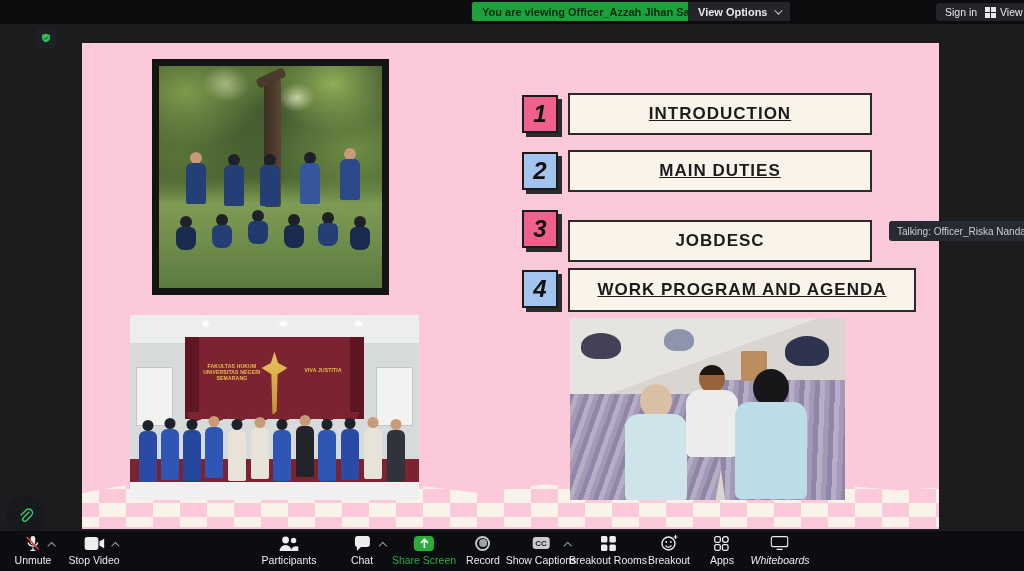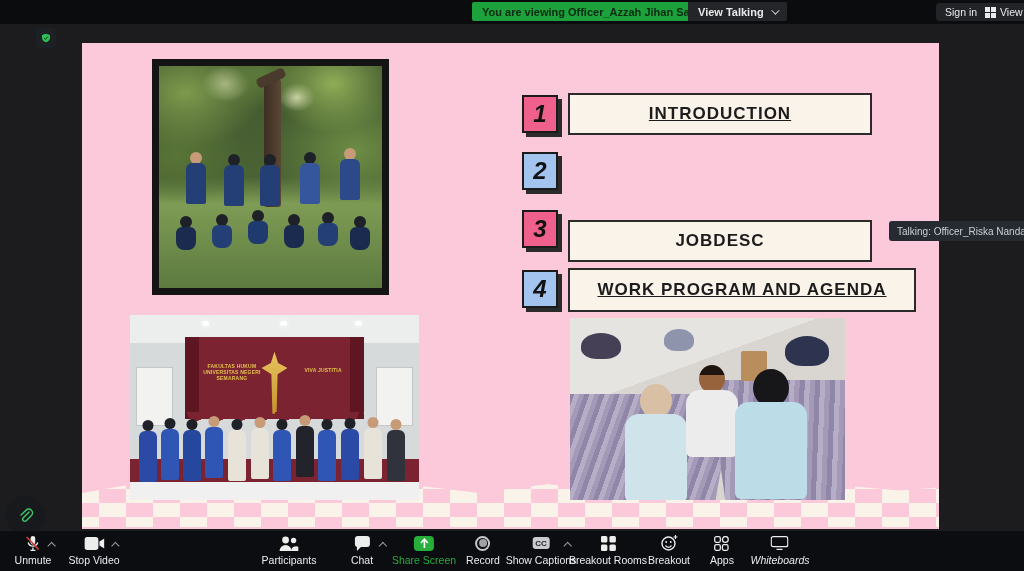--- a/index.html
+++ b/index.html
@@ -124,21 +124,21 @@
 </head>
 <body>
 
 <div class="screen">
 
   <div class="topbar">
     <div class="banner">
       <span>You are viewing Officer_Azzah Jihan Sajidah's screen</span>
     </div>
     <button class="view-options">
-      <span>View Talking</span>
+      <span>View Options</span>
       <i class="caret-down"></i>
     </button>
     <button class="signin">Sign in</button>
     <button class="viewbtn">
       <svg width="11" height="11" viewBox="0 0 11 11">
         <rect x="0" y="0" width="5" height="5" fill="#e9eaec"></rect>
           <rect x="6" y="0" width="5" height="5" fill="#e9eaec"></rect>
         <rect x="0" y="6" width="5" height="5" fill="#e9eaec"></rect>
           <rect x="6" y="6" width="5" height="5" fill="#e9eaec"></rect>
       </svg>
@@ -175,20 +175,21 @@
     </div>
 
     <div class="numbox pink" style="left:440px;top:52px;">
       <span>1</span>
       </div>
     <div class="menubar u" style="left:486px;top:50px;">INTRODUCTION</div>
 
     <div class="numbox blue" style="left:440px;top:109px;">
       <span>2</span>
       </div>
+    <div class="menubar u" style="left:486px;top:107px;">MAIN DUTIES</div>
 
     <div class="numbox pink" style="left:440px;top:167px;">
       <span>3</span>
       </div>
     <div class="menubar" style="left:486px;top:166px;margin-top:11px;">JOBDESC</div>
 
     <div class="numbox blue" style="left:440px;top:227px;">
       <span>4</span>
       </div>
     <div class="menubar u" style="left:486px;top:225px;width:348px;height:44px;">WORK PROGRAM AND AGENDA</div>

